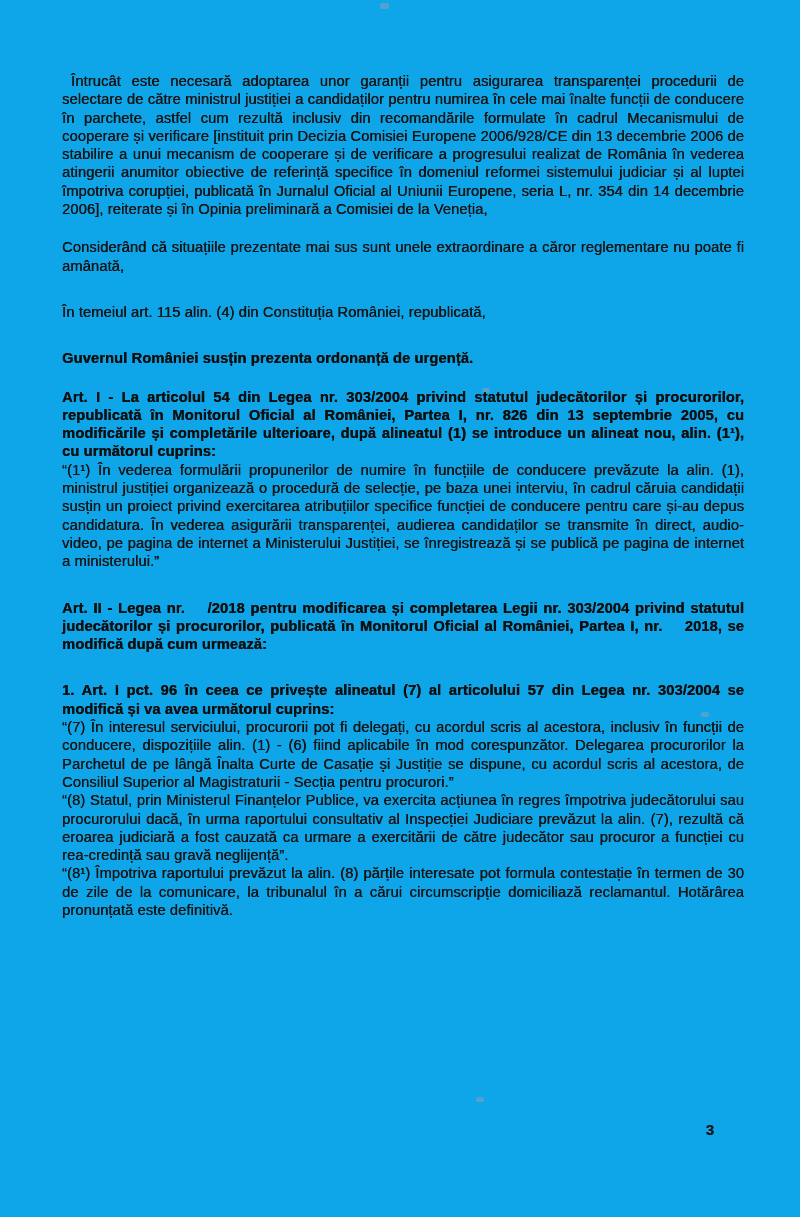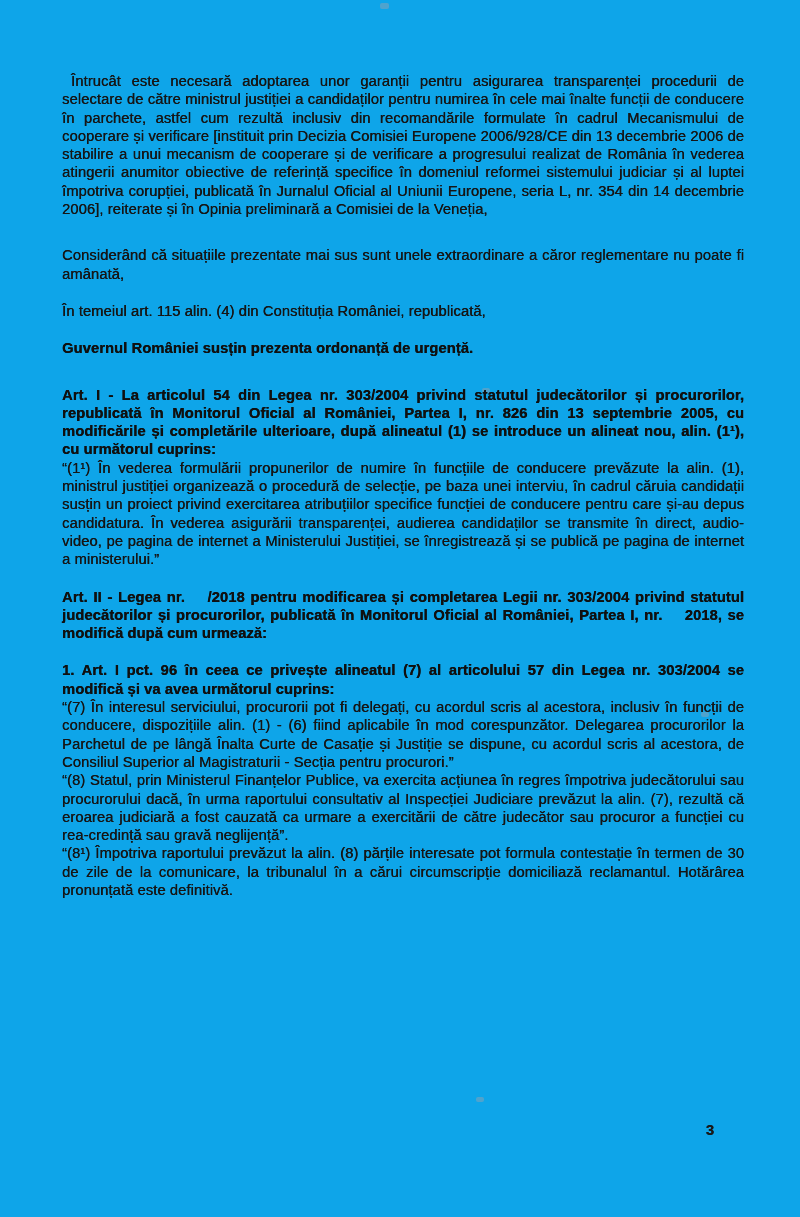--- a/index.html
+++ b/index.html
@@ -23,22 +23,22 @@
     color: #161616;
     font-size: 14.7px;
     line-height: 18.3px;
     text-align: justify;
     letter-spacing: 0.1px;
     
     text-shadow: 0.35px 0 0 currentColor;
   }
   .content p { margin: 0; }
   p.indent { text-indent: 9px; }
-  p.sp     { margin-top: 19px; }
-  p.sp-lg  { margin-top: 28px; }
+  p.sp     { margin-top: 28px; }
+  p.sp-lg  { margin-top: 20px; }
   p.bold   { font-weight: bold; color: #101010; }
   .page-number {
     position: absolute;
     top: 1121px;
     right: 86px;
     font-size: 15px;
     font-weight: bold;
     color: #1a1a1a;
     text-shadow: 0.3px 0 0 currentColor;
   }

